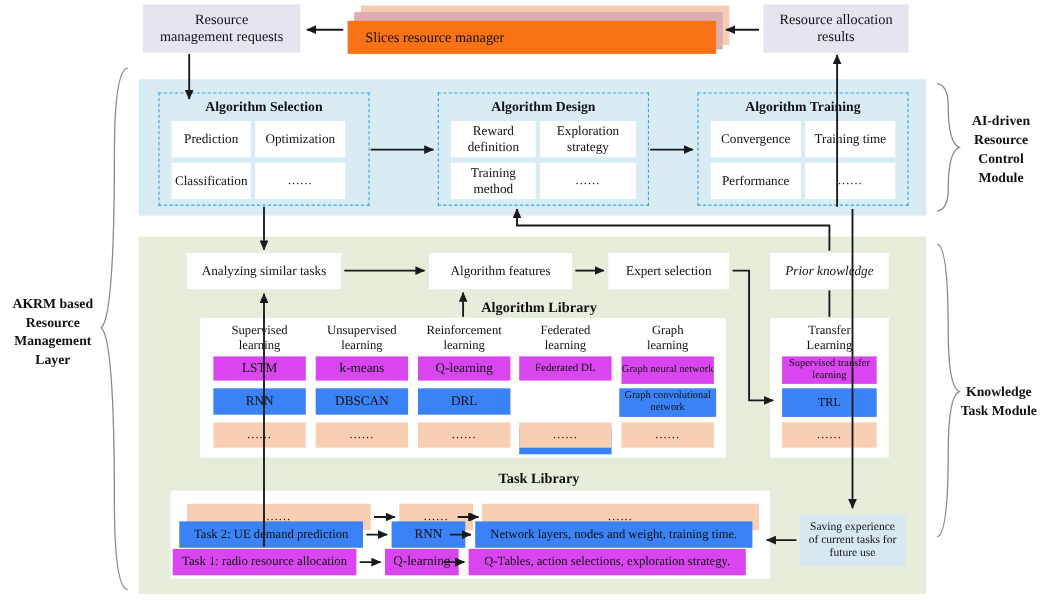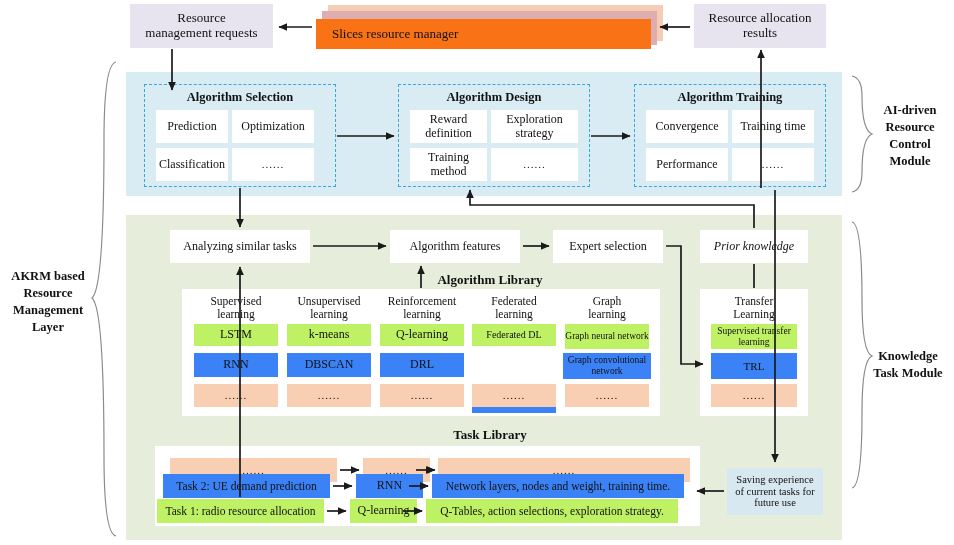--- a/index.html
+++ b/index.html
@@ -14,21 +14,21 @@
   .bar-rose{background:#ddadb0;}
   .bar-yellow{background:#f97316;}
 
   
   .panel-blue{background:#d9ecf4;}
   .panel-green{background:#e6eddb;}
   .dashed-blue{border:1.6px dashed #39a8d8;}
 
   .wbox{background:#ffffff;}
 
-  .cell-yellow{background:#bef264;}
+  .cell-yellow{background:#d946ef;}
   .cell-rose{background:#3b82f6;}
   .cell-peach{background:#f8cfb3;}
   .cell-blue{background:#d7e8f1;}
 
   .t-bold{font-weight:bold;}
   .mlabel{font-weight:bold;font-size:12.5px;line-height:1.35;}
 
   
   svg.overlay{position:absolute;left:0;top:0;width:954px;height:545px;pointer-events:none;}
 </style>

